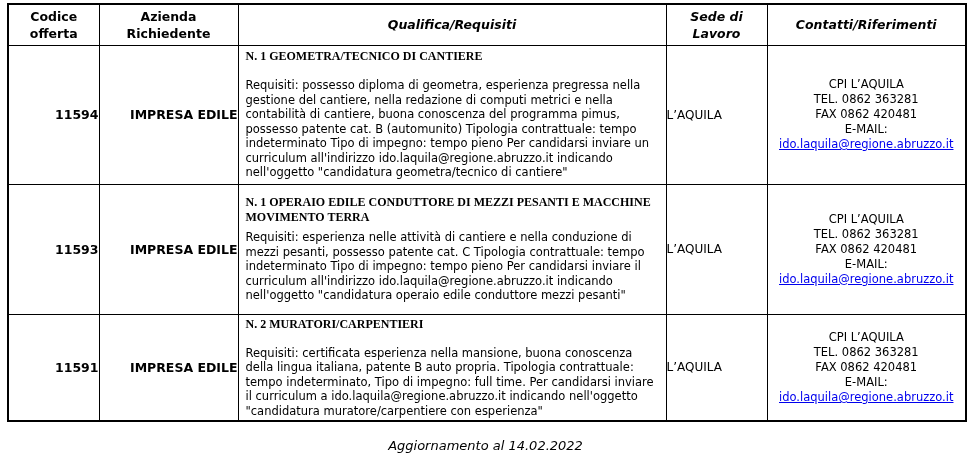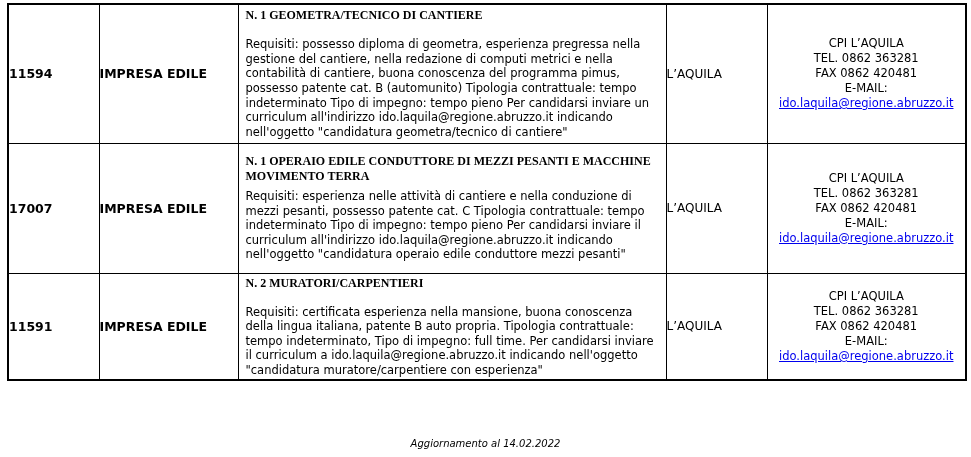--- a/index.html
+++ b/index.html
@@ -27,21 +27,21 @@
   tr.header-row { height: 41px; }
   th {
     font-size: 12.5px;
     font-weight: bold;
     text-align: center;
     line-height: 17px;
     padding: 2px 4px;
   }
   th.italic { font-style: italic; }
   td.code-cell, td.company-cell {
-    text-align: left;
+    text-align: right;
     font-weight: bold;
     font-size: 12.5px;
   }
   td.qualifica-cell {
     vertical-align: top;
     padding: 2px 6px 2px 7px;
     font-size: 11.5px;
     line-height: 14.6px;
   }
   .q-title {
@@ -65,55 +65,62 @@
   .email-link {
     color: #0000EE;
     text-decoration: underline;
   }
   .footer-note {
     position: absolute;
     left: 0; top: 438px;
     width: 971px;
     text-align: center;
     font-style: italic;
-    font-size: 10px;
+    font-size: 13px;
   }
 </style>
 </head>
 <body>
 
 <table class="offers">
   <colgroup>
     <col style="width:91px">
     <col style="width:139px">
     <col style="width:428px">
     <col style="width:101px">
     <col style="width:199px">
   </colgroup>
   <tbody>
+      <tr class="header-row">
+    <th>Codice offerta</th>
+    <th>Azienda Richiedente</th>
+    <th class="italic">Qualifica/Requisiti</th>
+    <th class="italic">Sede di Lavoro</th>
+    <th class="italic">Contatti/Riferimenti</th>
+  </tr>
 
   <tr style="height:139px">
     <td class="code-cell">11594</td>
     <td class="company-cell">IMPRESA EDILE</td>
     <td class="qualifica-cell">
       <div class="q-title">N. 1 GEOMETRA/TECNICO DI CANTIERE</div>
       <div class="q-text">Requisiti: possesso diploma di geometra, esperienza pregressa nella gestione del cantiere, nella redazione di computi metrici e nella contabilità di cantiere, buona conoscenza del programma pimus, possesso patente cat. B (automunito) Tipologia contrattuale: tempo indeterminato Tipo di impegno: tempo pieno Per candidarsi inviare un curriculum all'indirizzo ido.laquila@regione.abruzzo.it indicando nell'oggetto "candidatura geometra/tecnico di cantiere"</div>
     </td>
     <td class="sede-cell">L’AQUILA</td>
     <td class="contact-cell">
       <div>CPI L’AQUILA</div>
       <div>TEL. 0862 363281</div>
       <div>FAX 0862 420481</div>
       <div>E-MAIL:</div>
       <a href="#" class="email-link">ido.laquila@regione.abruzzo.it</a>
     </td>
   </tr>
 
   <tr style="height:130px">
-    <td class="code-cell">17007</td>
+    <td class="code-cell">11593</td>
     <td class="company-cell">IMPRESA EDILE</td>
     <td class="qualifica-cell">
       <div class="q-title" style="margin-bottom:5px">N. 1 OPERAIO EDILE CONDUTTORE DI MEZZI PESANTI E MACCHINE MOVIMENTO TERRA</div>
       <div class="q-text">Requisiti: esperienza nelle attività di cantiere e nella conduzione di mezzi pesanti, possesso patente cat. C Tipologia contrattuale: tempo indeterminato Tipo di impegno: tempo pieno Per candidarsi inviare il curriculum all'indirizzo ido.laquila@regione.abruzzo.it indicando nell'oggetto "candidatura operaio edile conduttore mezzi pesanti"</div>
     </td>
     <td class="sede-cell">L’AQUILA</td>
     <td class="contact-cell">
       <div>CPI L’AQUILA</div>
       <div>TEL. 0862 363281</div>
       <div>FAX 0862 420481</div>

